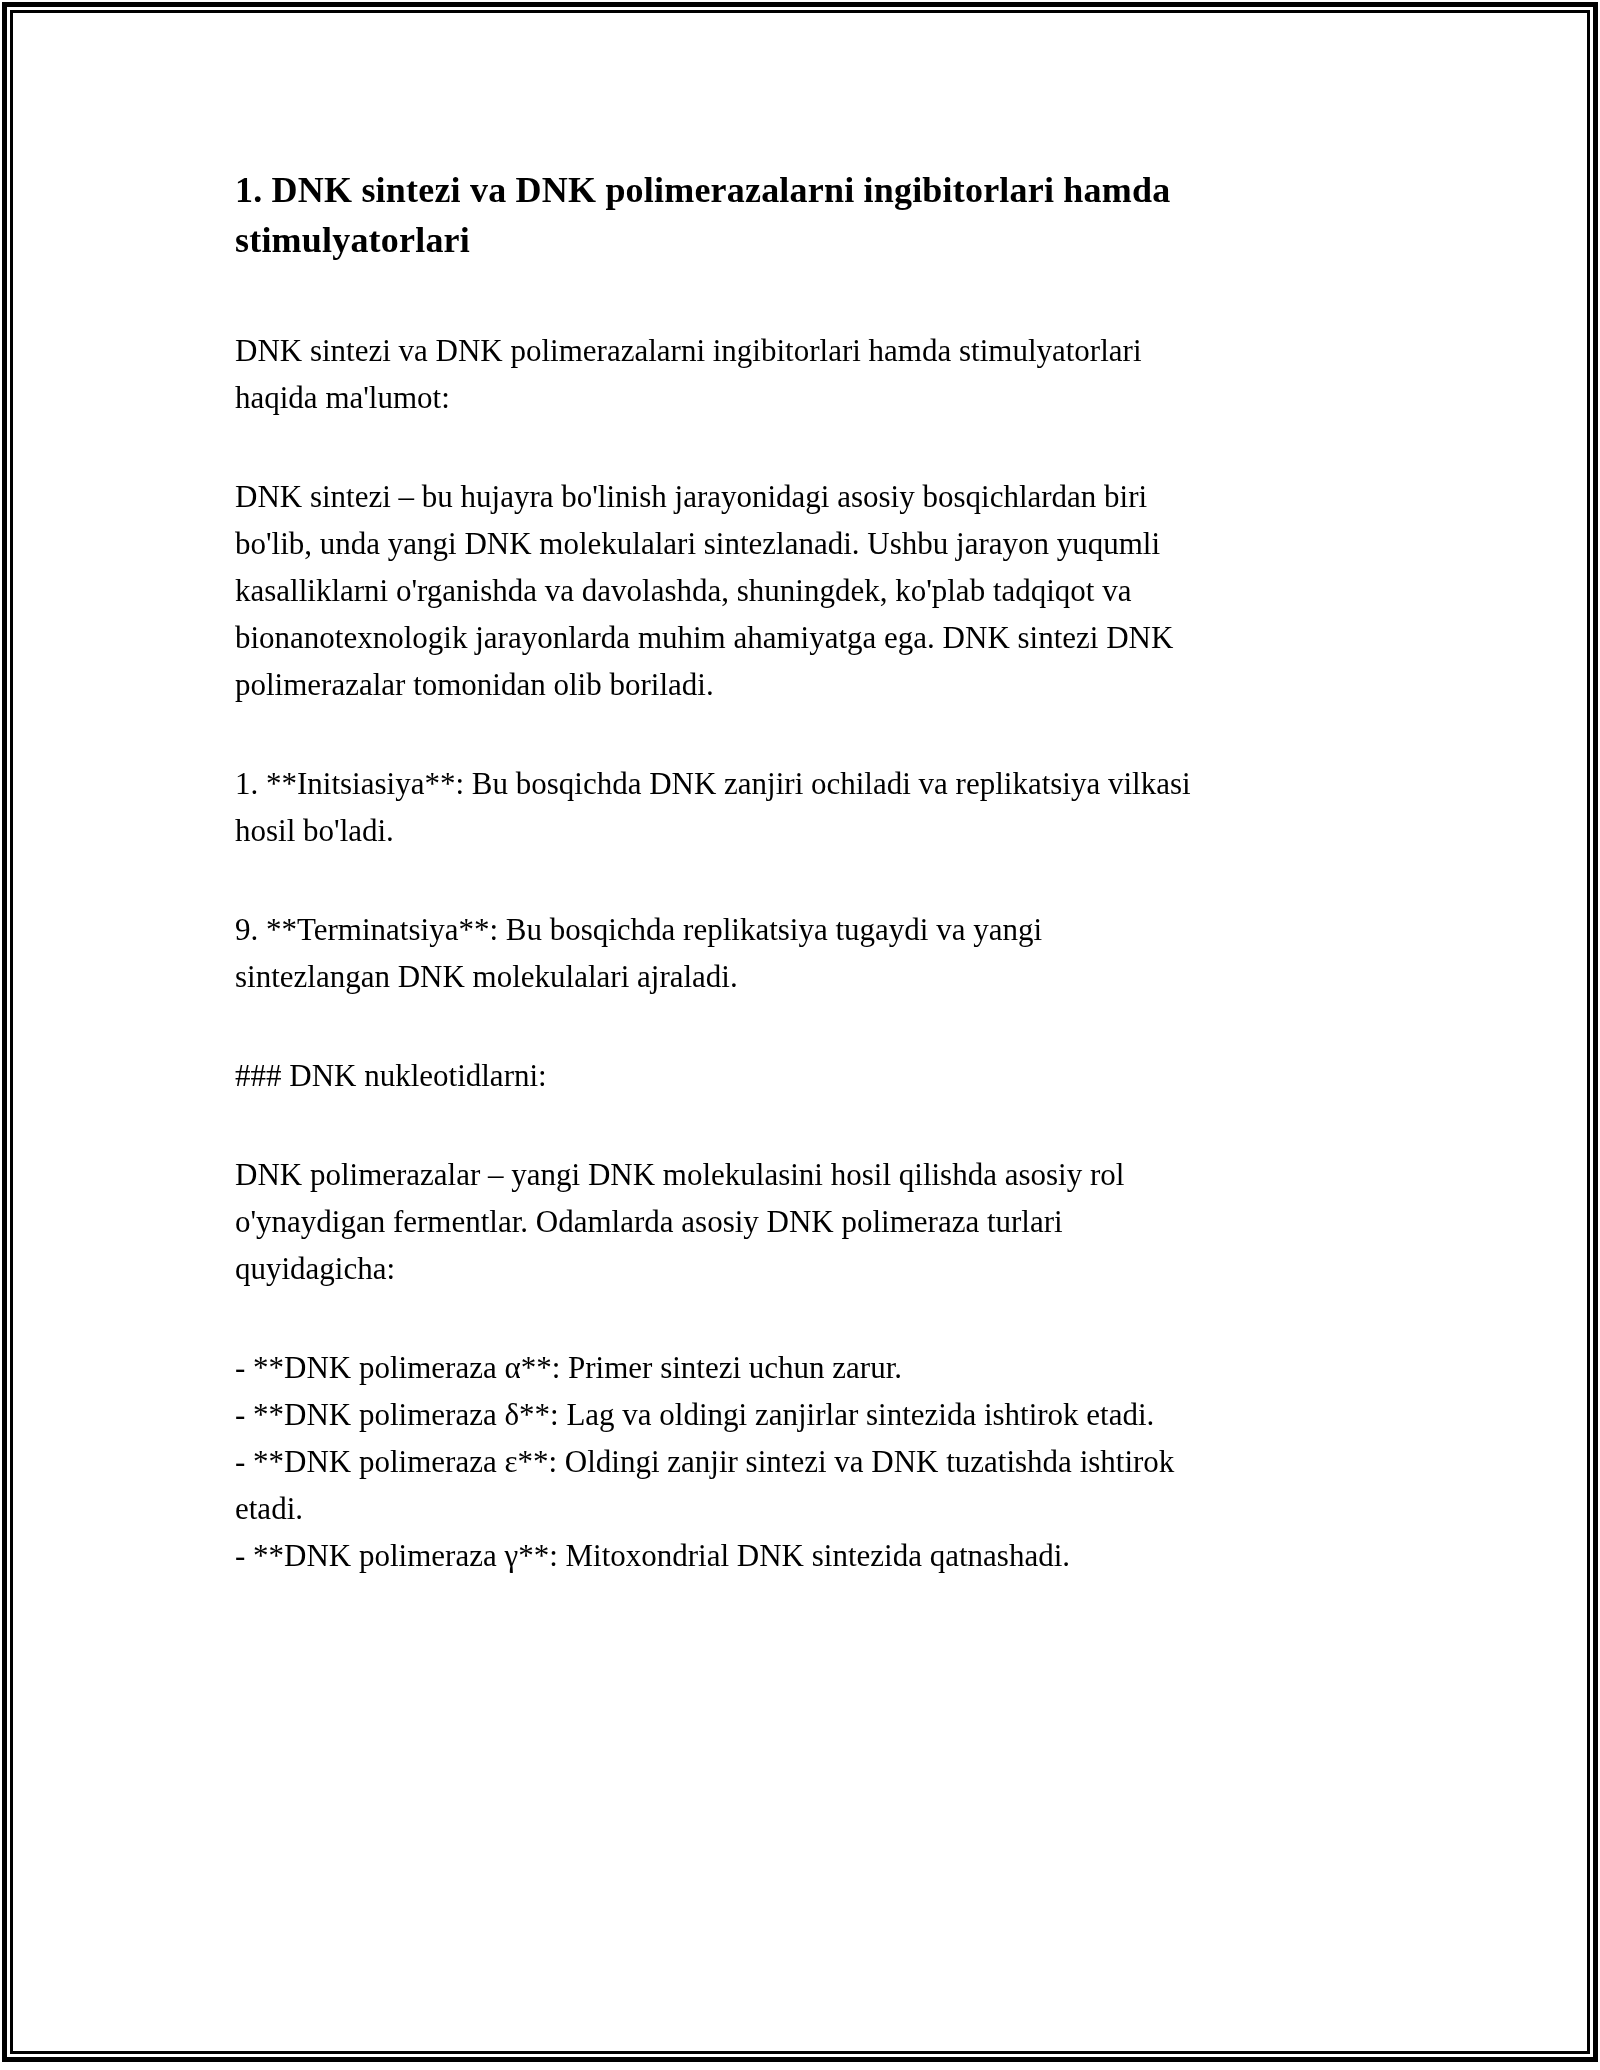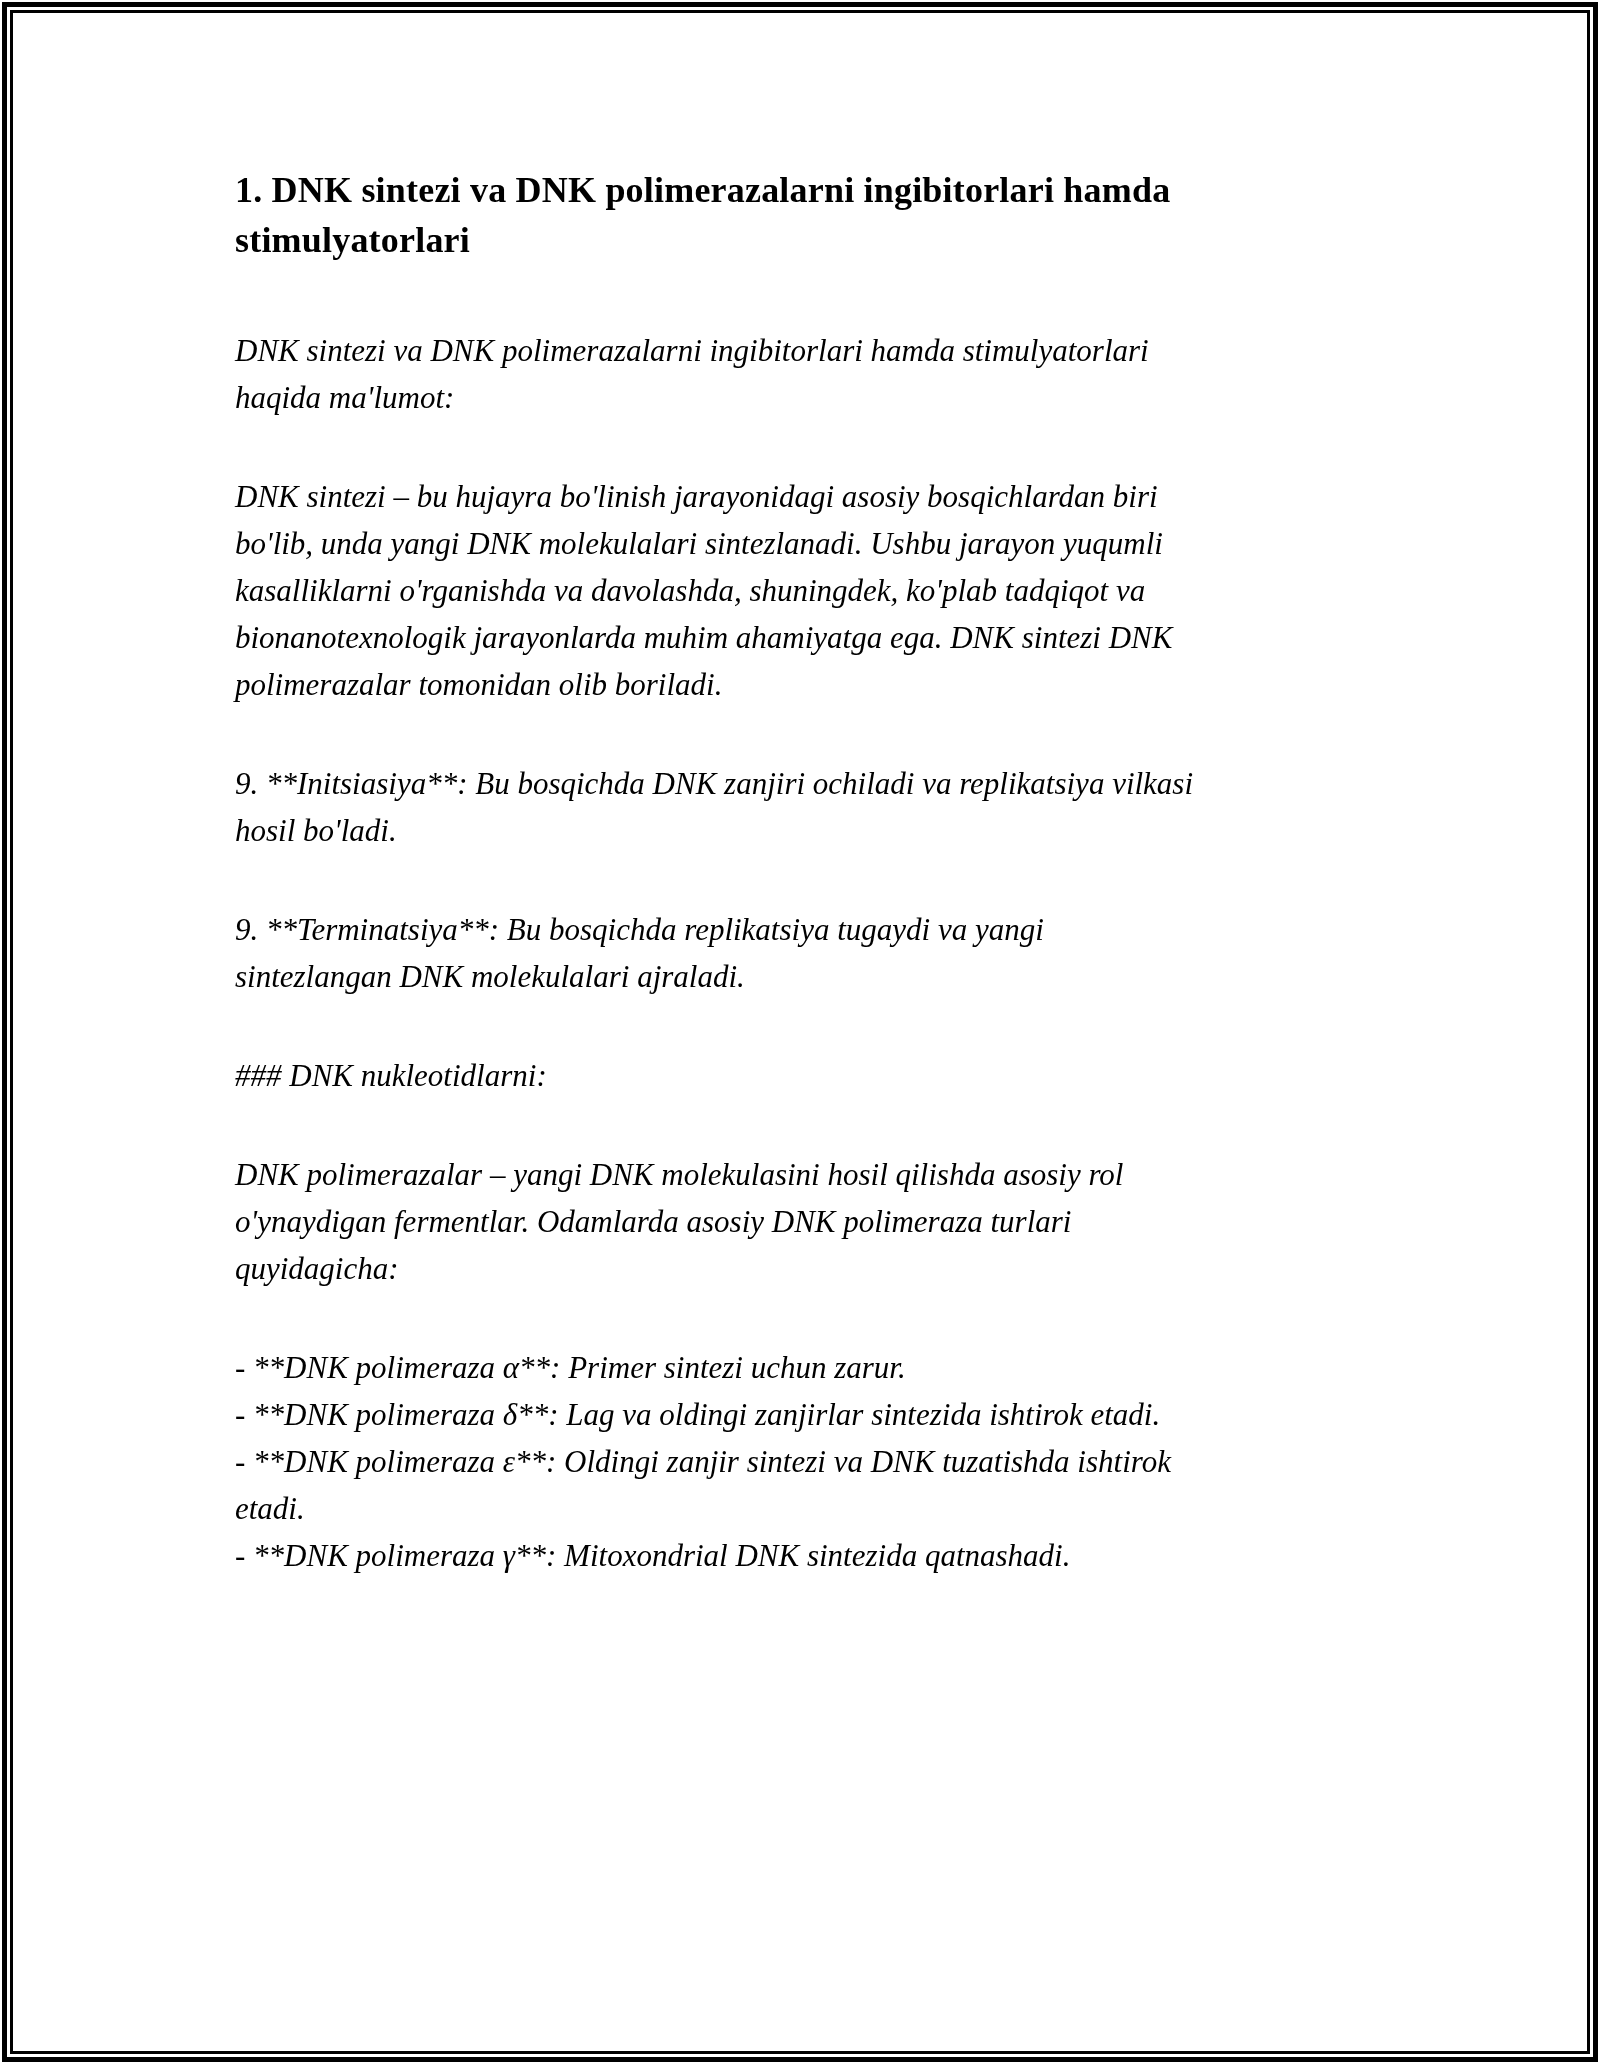--- a/index.html
+++ b/index.html
@@ -41,21 +41,20 @@
     margin: 0 0 62px 0;
     white-space: pre-line;
     letter-spacing: 0.2px;
   }
   .doc-paragraph {
     font-size: 31px;
     line-height: 47px;
     font-weight: normal;
     margin: 0 0 52px 0;
     white-space: pre-line;
-    font-style: italic;
   }
 </style>
 </head>
 <body>
 
 <div class="page">
   <div class="frame-outer"></div>
   <div class="frame-inner"></div>
 
   <div class="content">
@@ -65,21 +64,21 @@
     <p class="doc-paragraph">DNK sintezi va DNK polimerazalarni ingibitorlari hamda stimulyatorlari
 haqida ma'lumot:</p>
 
     <p class="doc-paragraph">DNK sintezi – bu hujayra bo'linish jarayonidagi asosiy bosqichlardan biri
 bo'lib, unda yangi DNK molekulalari sintezlanadi. Ushbu jarayon yuqumli
 kasalliklarni o'rganishda va davolashda, shuningdek, ko'plab tadqiqot va
 bionanotexnologik jarayonlarda muhim ahamiyatga ega. DNK sintezi DNK
 polimerazalar tomonidan olib boriladi.</p>
 
 
-    <p class="doc-paragraph">9. **Initsiasiya**: Bu bosqichda DNK zanjiri ochiladi va replikatsiya vilkasi
+    <p class="doc-paragraph">1. **Initsiasiya**: Bu bosqichda DNK zanjiri ochiladi va replikatsiya vilkasi
 hosil bo'ladi.</p>
 
 
     <p class="doc-paragraph">9. **Terminatsiya**: Bu bosqichda replikatsiya tugaydi va yangi
 sintezlangan DNK molekulalari ajraladi.</p>
 
     <p class="doc-paragraph">### DNK nukleotidlarni:</p>
 
     <p class="doc-paragraph">DNK polimerazalar – yangi DNK molekulasini hosil qilishda asosiy rol
 o'ynaydigan fermentlar. Odamlarda asosiy DNK polimeraza turlari

